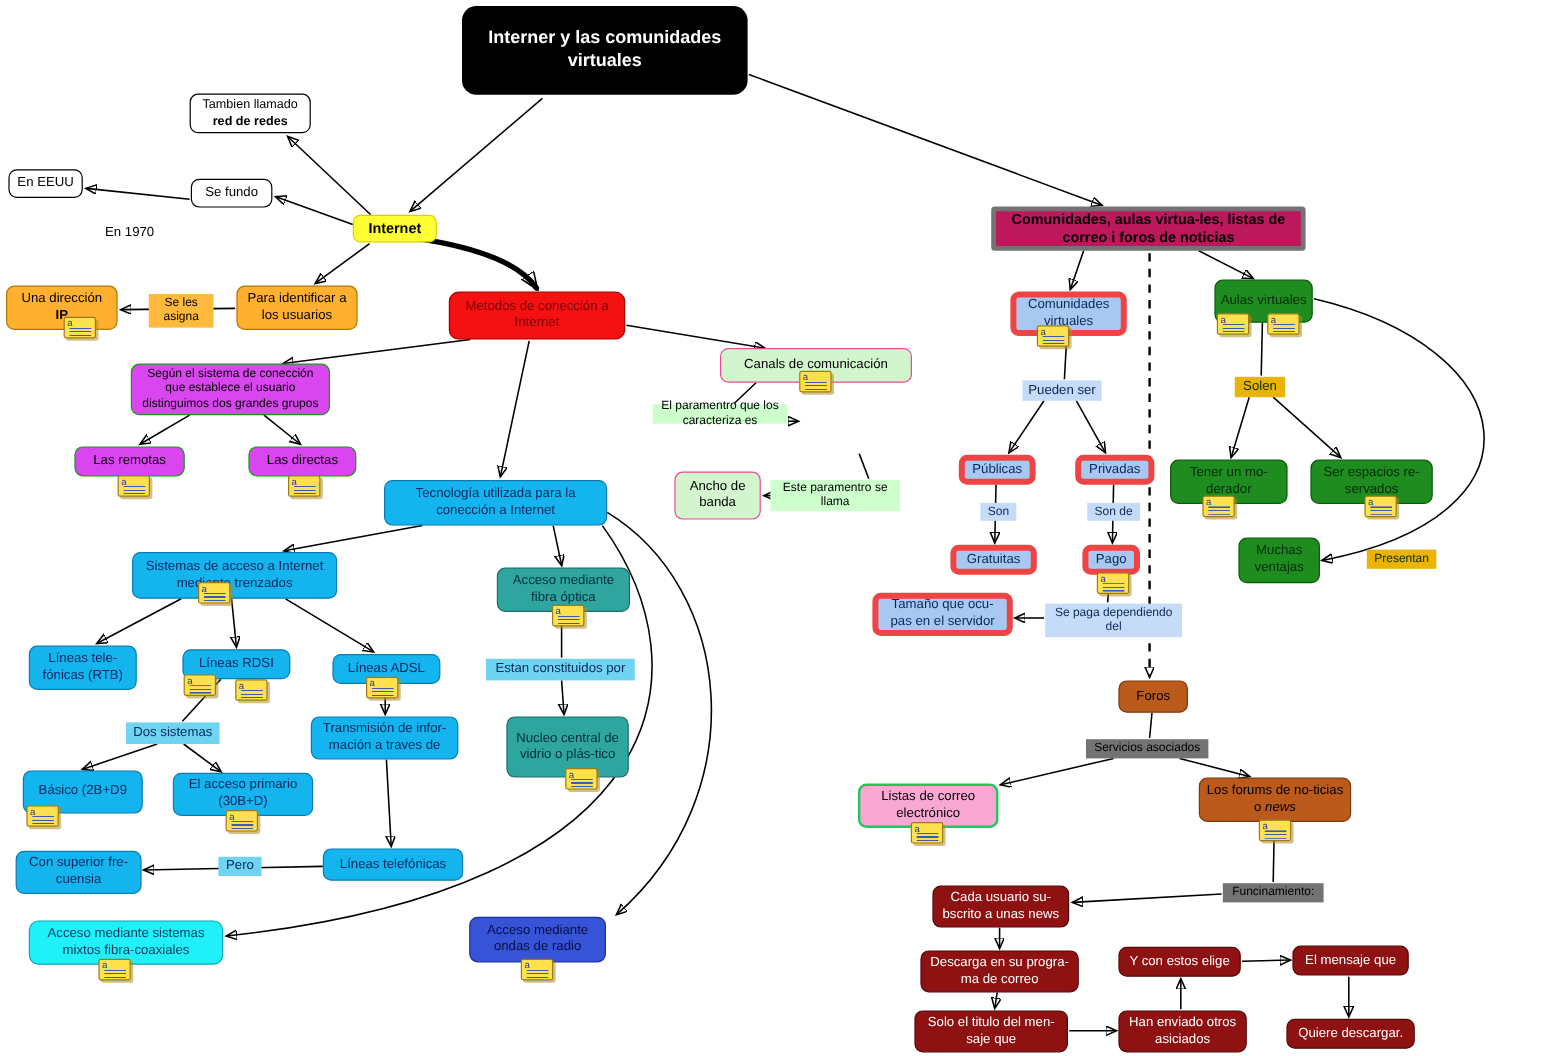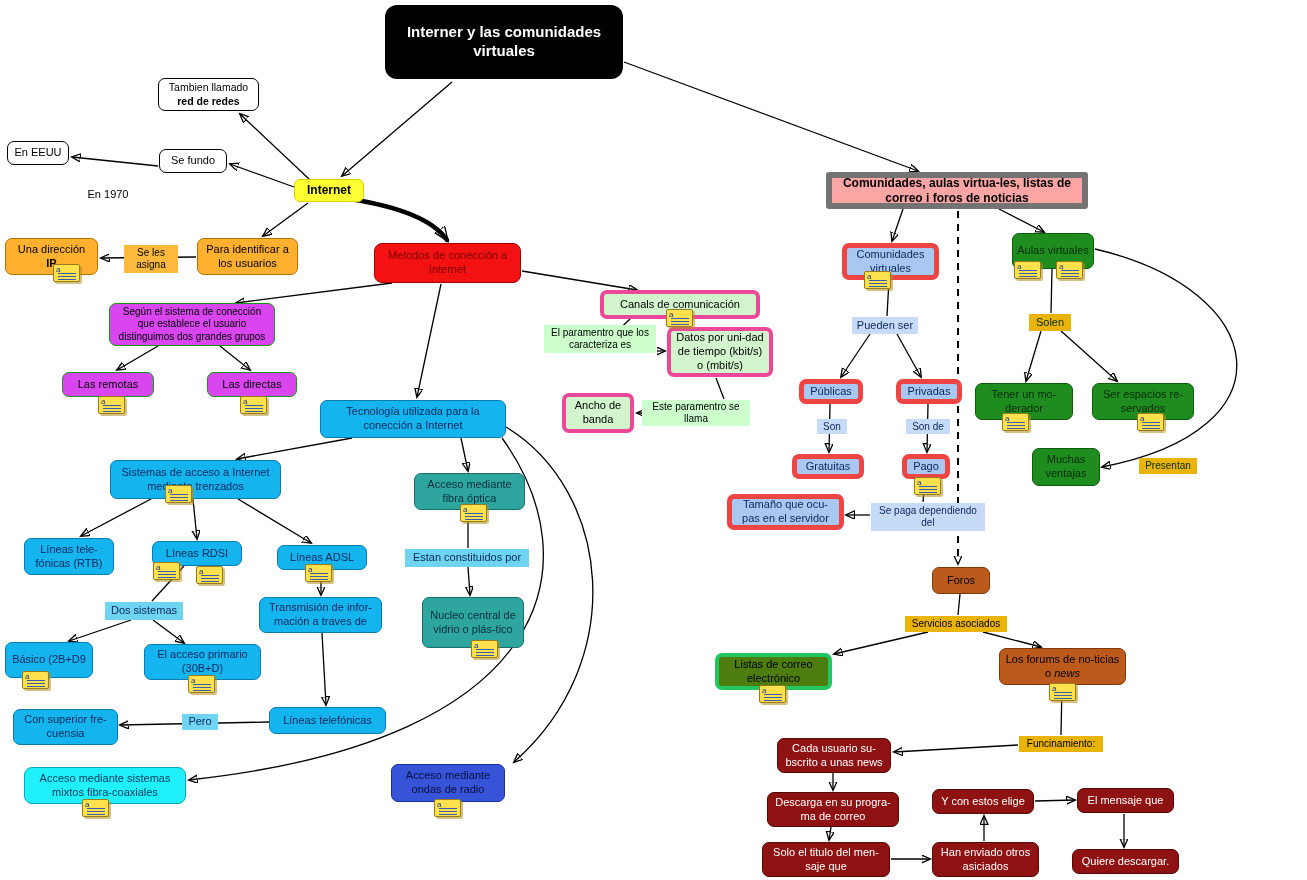--- a/index.html
+++ b/index.html
@@ -11,39 +11,39 @@
   #edges path.dashed{stroke-width:2;stroke-dasharray:7 6;}
 
   .node{position:absolute;display:flex;align-items:center;justify-content:center;text-align:center;
         font-size:11px;line-height:1.25;border-radius:8px;padding:2px 4px;box-sizing:border-box;color:#000;}
   .lbl{position:absolute;display:flex;align-items:center;justify-content:center;text-align:center;
        font-size:10px;line-height:1.2;padding:1px 2px;box-sizing:border-box;color:#000;}
 
   .c-title{background:#000;color:#fff;font-weight:bold;font-size:15px;border-radius:12px;padding:6px 10px;}
   .c-white{background:#fff;border:1px solid #000;border-radius:7px;}
   .c-yellow{background:#ffff33;border:1px solid #d9cf00;font-weight:bold;border-radius:6px;font-size:12px;}
-  .c-yellow-big{background:#fca5a5;border:6px solid #737373;font-weight:bold;font-size:12px;border-radius:3px;text-align:center;}
+  .c-yellow-big{background:#be185d;border:4px solid #737373;font-weight:bold;font-size:12px;border-radius:3px;text-align:center;}
   .c-orange{background:#ffb02e;border:1px solid #b07400;border-radius:7px;}
   .l-orange{background:#ffba3d;}
   .c-red{background:#f31111;border:1px solid #a80000;color:#7c0000;border-radius:8px;}
   .c-green{background:#d946ef;border:1px solid #0f9b0f;border-radius:7px;}
-  .c-palegreen{background:#d2f5cd;border:4px solid #ec4899;border-radius:7px;}
+  .c-palegreen{background:#d2f5cd;border:1px solid #ec4899;border-radius:7px;}
   .l-palegreen{background:#ccffcc;}
   .c-cyan{background:#14b4ee;border:1px solid #0b7bb0;color:#06275e;border-radius:7px;}
   .l-cyan{background:#6fd4f2;color:#06275e;}
   .c-teal{background:#2fa5a0;border:1px solid #1d6e6a;color:#032f39;border-radius:7px;}
   .c-brightcyan{background:#1ff0fa;border:1px solid #0aa8b8;color:#063a5e;border-radius:8px;}
   .c-blue{background:#3753d8;border:1px solid #1b2f9e;color:#051042;border-radius:7px;}
   .c-lightblue{background:#a8c8f2;border:5px solid #ef4444;color:#09275a;border-radius:7px;}
   .l-lightblue{background:#c6dbf7;color:#09275a;}
   .c-darkgreen{background:#1e8c1e;border:1px solid #0c5c0c;color:#042c0c;border-radius:7px;}
   .l-darkgreen{background:#eab308;color:#042c0c;}
   .c-brown{background:#bc5a1c;border:1px solid #7c3a0a;color:#000;border-radius:7px;}
-  .l-brown{background:#eab308;}
-  .c-darkbrown{background:#4d7c0f;border:4px solid #22c55e;color:#000;border-radius:7px;}
+  .l-brown{background:#737373;}
+  .c-darkbrown{background:#f9a8d4;border:2px solid #22c55e;color:#000;border-radius:7px;}
   .c-darkred{background:#8e1212;border:1px solid #550808;color:#fff;border-radius:7px;}
   .l-plain{background:transparent;font-size:11px;}
   .small{font-size:10px;}
 
   .note-icon{position:absolute;width:21px;height:16px;background:#ffe14d;border:1px solid #9a7b1c;
              border-radius:2px;box-shadow:2px 2px 0 rgba(178,140,30,.55);overflow:hidden;
              font-size:8px;color:#1a3a8c;padding:0 2px;line-height:9px;font-style:normal;z-index:5;}
   .note-icon::after{content:"";position:absolute;left:4px;right:3px;top:8px;height:7px;
              background:repeating-linear-gradient(#3a5bb0 0 1px,transparent 1px 3px);}
   b,i{font-style:normal;}
@@ -174,27 +174,24 @@
     </div>
 
   <div class="node c-green" style="left:207px;top:372px;width:90px;height:25px">
       <span>Las directas</span>
     </div>
 
   <div class="node c-palegreen" style="left:600px;top:290px;width:160px;height:29px">
       <span>Canals de comunicación</span>
     </div>
 
-  <div class="lbl l-palegreen" style="left:544px;top:325px;width:112px;height:28px">
+  <div class="lbl l-palegreen" style="left:544px;top:337px;width:112px;height:16px">
       <span>El paramentro que los caracteriza es</span>
     </div>
 
-  <div class="node c-palegreen" style="left:667px;top:327px;width:106px;height:50px">
-      <span>Datos por uni-dad de tiempo (kbit/s) o (mbit/s)</span>
-    </div>
 
   <div class="node c-palegreen" style="left:562px;top:393px;width:72px;height:40px">
       <span>Ancho de banda</span>
     </div>
 
   <div class="lbl l-palegreen" style="left:642px;top:400px;width:108px;height:26px">
       <span>Este paramentro se llama</span>
     </div>
 
   <div class="node c-cyan" style="left:320px;top:400px;width:186px;height:38px">
@@ -230,21 +227,21 @@
     </div>
 
   <div class="node c-cyan" style="left:259px;top:597px;width:123px;height:36px">
       <span>Transmisión de infor-mación a traves de</span>
     </div>
 
   <div class="node c-teal" style="left:422px;top:597px;width:102px;height:51px">
       <span>Nucleo central de vidrio o plás-tico</span>
     </div>
 
-  <div class="node c-cyan" style="left:5px;top:642px;width:88px;height:36px">
+  <div class="node c-cyan" style="left:19px;top:642px;width:100px;height:36px">
       <span>Básico (2B+D9</span>
     </div>
 
   <div class="node c-cyan" style="left:144px;top:644px;width:117px;height:36px">
       <span>El acceso primario (30B+D)</span>
     </div>
 
   <div class="node c-cyan" style="left:13px;top:709px;width:105px;height:36px">
       <span>Con superior fre-cuensia</span>
     </div>

